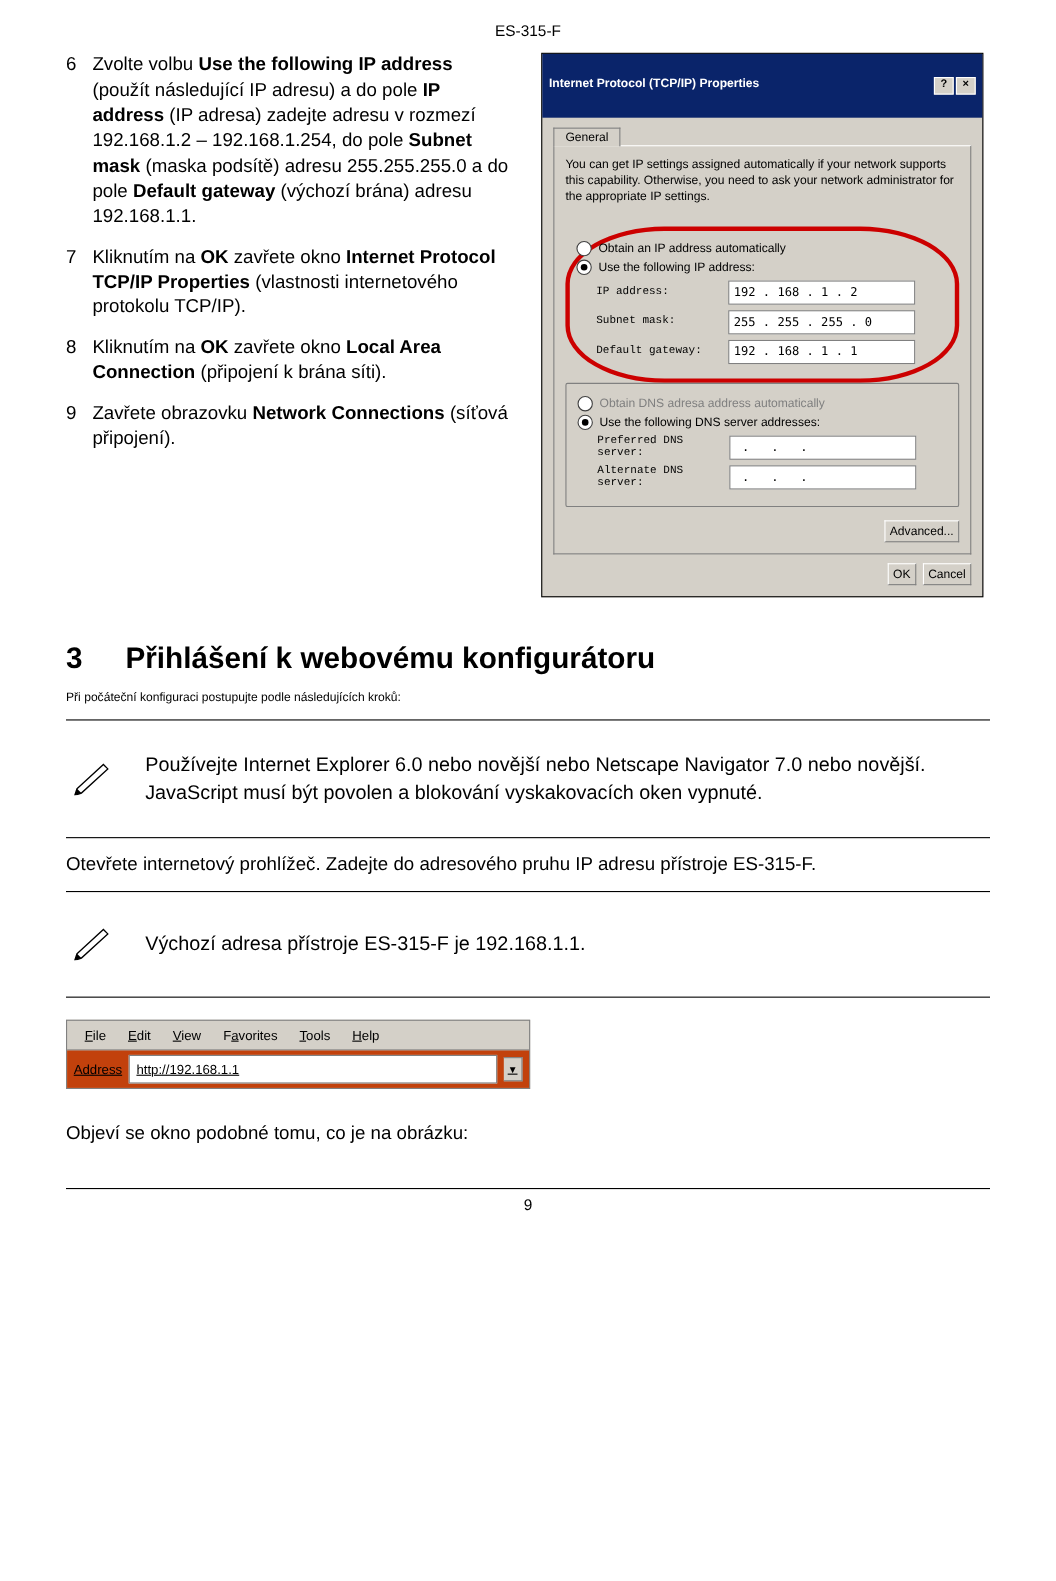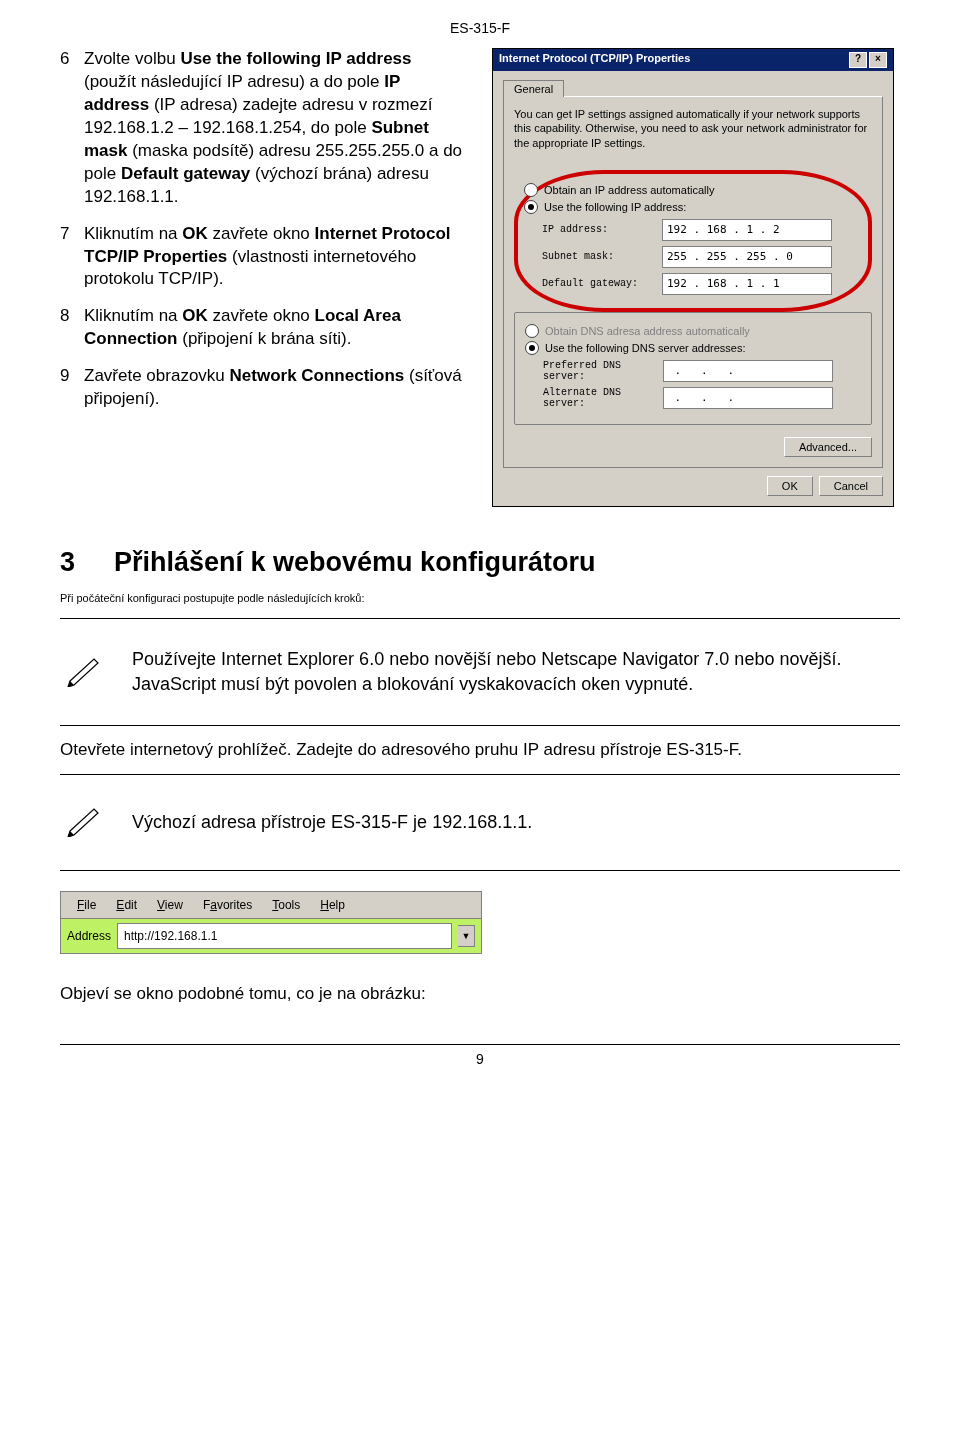--- a/index.html
+++ b/index.html
@@ -78,21 +78,21 @@
   .dlg {
     font-family: Tahoma, Arial, sans-serif;
     font-size: 11px;
     background: #d4d0c8;
     border: 1px solid #000;
     width: 400px;
   }
   .dlg-title {
     background: linear-gradient(#0a246a, #0a246a);
     color: #fff;
-    padding: 3px 6px;
+    padding: 21px 6px;
     font-weight: bold;
     display: flex;
     justify-content: space-between;
   }
   .dlg-title .wbtns { display:flex; gap:2px; }
   .dlg-title .wbtn {
     background:#d4d0c8; color:#000; border:1px solid #fff;
     width:16px; height:14px; font-size:10px; text-align:center; line-height:12px;
   }
   .dlg-body { padding: 8px 10px 10px 10px; }
@@ -128,21 +128,21 @@
     display:flex; align-items:center;
   }
   .red-oval {
     border:4px solid #c00;
     border-radius: 90px / 52px;
     padding:6px 6px 8px 6px;
   }
   .btn {
     background:#d4d0c8; border:1px solid #808080;
     border-top-color:#fff; border-left-color:#fff;
-    padding:3px 14px; font-size:11px;
+    padding:3px 4px; font-size:11px;
   }
   .btn-row { display:flex; justify-content:flex-end; gap:6px; margin-top:8px; }
   .adv-row { display:flex; justify-content:flex-end; margin-top:4px; }
 
   
   .browser {
     font-family: Tahoma, Arial, sans-serif;
     font-size: 12px;
     background:#d4d0c8;
     border:1px solid #808080;
@@ -152,21 +152,22 @@
   .menu-bar {
     display:flex; gap:4px; padding:4px 8px;
     border-bottom:1px solid #808080;
   }
   .menu-item {
     padding:2px 8px;
   }
   .mi-u { text-decoration: underline; }
   .addr-row {
     display:flex; align-items:center; padding:4px 6px; gap:6px;
-    background:#bef264;
+    background:#c2410c;
+    text-decoration:underline;
   }
   .addr-label { font-size:12px; }
   .addr-input {
     flex:1; background:#fff; border:1px solid #808080; height:20px;
     padding:2px 6px; font-size:12px; display:flex; align-items:center;
   }
   .addr-drop {
     width:16px; height:20px; border:1px solid #808080; border-left:none;
     background:#d4d0c8; display:flex; align-items:center; justify-content:center;
     font-size:9px;

